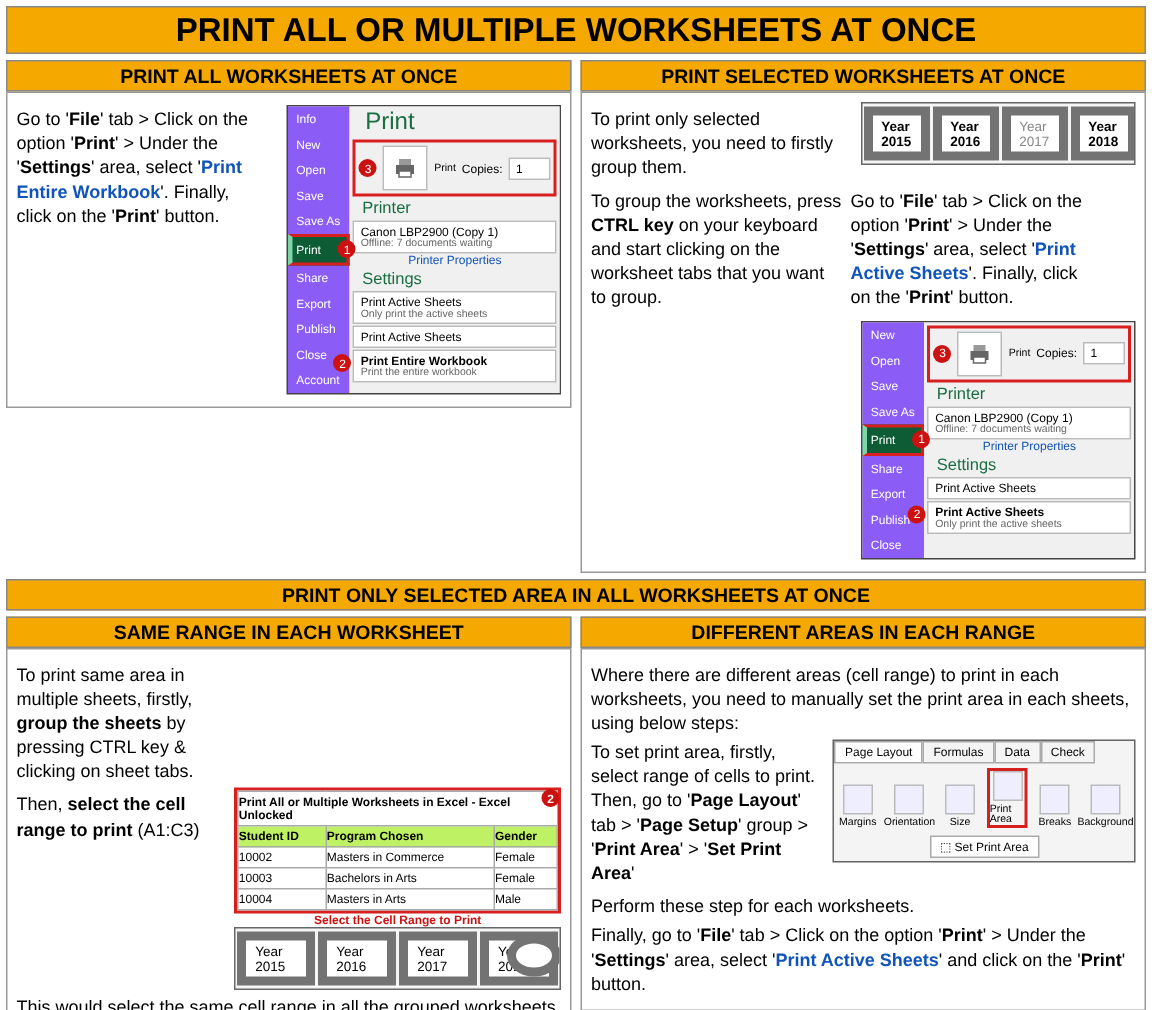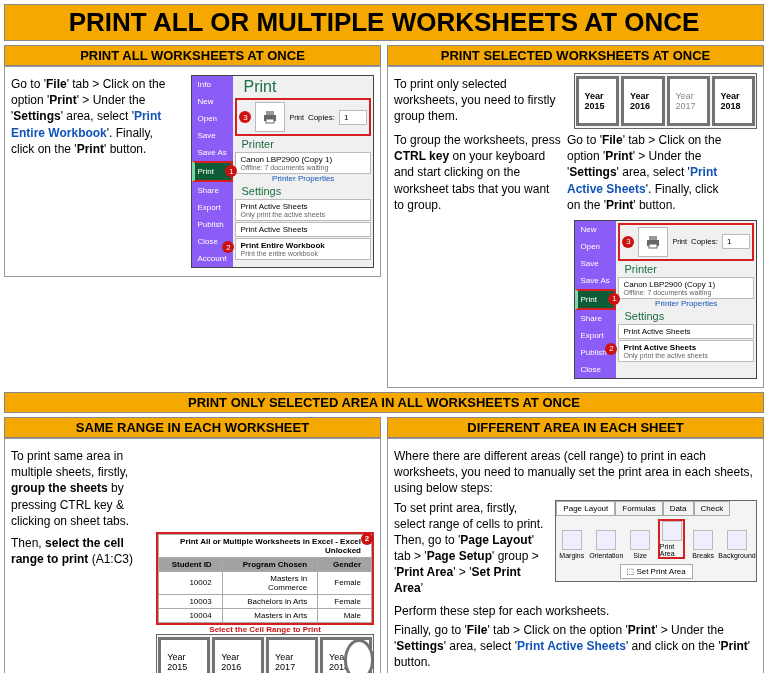--- a/index.html
+++ b/index.html
@@ -11,21 +11,21 @@
     background: #fff;
     color: #000;
   }
   .banner {
     background: #f5a900;
     border: 1px solid #888;
     padding: 2px 0;
     text-align: center;
     font-weight: bold;
   }
-  .banner.main { font-size: 26px; }
+  .banner.main { font-size: 22px; }
   .banner.sub  { font-size: 13px; }
   .row { display: flex; gap: 6px; margin-top: 4px; }
   .col { flex: 1; }
   .panel { border: 1px solid #999; padding: 6px; }
   .panel p { margin: 3px 0; line-height: 1.35; }
   p.intro { float: left; width: 46%; margin-right:6px; }
   .clr { clear: both; }
 
   
   .shot { display: flex; border: 1px solid #444; margin: 2px 0; }
@@ -38,28 +38,28 @@
   .pr-btn { width:28px; height:28px; border:1px solid #bbb; background:#fff; display:flex; align-items:center; justify-content:center; }
   .badge { background:#c11; color:#fff; width:12px;height:12px; border-radius:50%; font-size:8px; display:flex;align-items:center;justify-content:center; }
   .hl-red { border:2px solid #d81f1f; }
   .sec-lbl { color:#1a6e42; font-size:11px; margin:2px 6px; }
   .drop { border:1px solid #bbb; background:#fff; padding:2px 4px; font-size:8px; }
   .drop .sub { font-size:7px; color:#666; }
   .link { color:#1154b9; font-size:8px; text-align:center; }
 
   
   .tabs { display:flex; border:1px solid #666; background:#f5f5f5; font-size:9px; overflow:hidden; }
-  .tabs span { border:3px solid #737373; padding:12px 6px; margin:2px 1px; background:#fff; }
+  .tabs span { border:6px solid #737373; padding:2px 6px; margin:2px 1px; background:#fff; }
   .tabs span.sel { background:#fff; font-weight:bold; }
   .tabs span.nosel { color:#888; }
 
   
   table.grid { border-collapse:collapse; font-size:8px; width:60%; float:right; }
-  table.grid th, table.grid td { border:1px solid #aaa; padding:2px 10px; text-align:right; }
-  table.grid th { background:#a3a3a3; }
+  table.grid th, table.grid td { border:1px solid #aaa; padding:2px 0; text-align:left; }
+  table.grid th { background:#bef264; }
   .bubble { color:#c11; font-size:8px; font-weight:bold; text-align:center; }
 
   
   .ribbon { display:flex; flex-direction:column; border:1px solid #666; background:#f4f4f4; font-size:8px; float:right; width:55%; margin-left:6px; }
   .rtabs { display:flex; }
   .rtabs span { padding:2px 6px; border:1px solid #aaa; }
   .rtabs .act { background:#fff; }
   .rbody { display:flex; padding:3px; gap:6px; align-items:flex-end; }
   .rbtn { display:flex; flex-direction:column; align-items:center; font-size:7px; width:32px; }
   .rbtn .ico { width:18px; height:18px; border:1px solid #bbb; background:#eef; margin-bottom:2px; }
@@ -261,21 +261,21 @@
       </div>
       <div class="clr"></div>
 
       <p>This would select the same cell range in all the grouped worksheets.</p>
 
       <div class="clr"></div>
     </div>
   </div>
 
   <div class="col">
-    <div class="banner sub">DIFFERENT AREA IN EACH SHEET</div>
+    <div class="banner sub">DIFFERENT AREAS IN EACH RANGE</div>
     <div class="panel">
       <p>Where there are different areas (cell range) to print in each worksheets, you need to manually set the print area in each sheets, using below steps:</p>
 
       <div class="ribbon">
         <div class="rtabs">
           <span class="act hl-red">Page Layout</span>
           <span>Formulas</span>
           <span>Data</span>
           <span>Check</span>
         </div>

